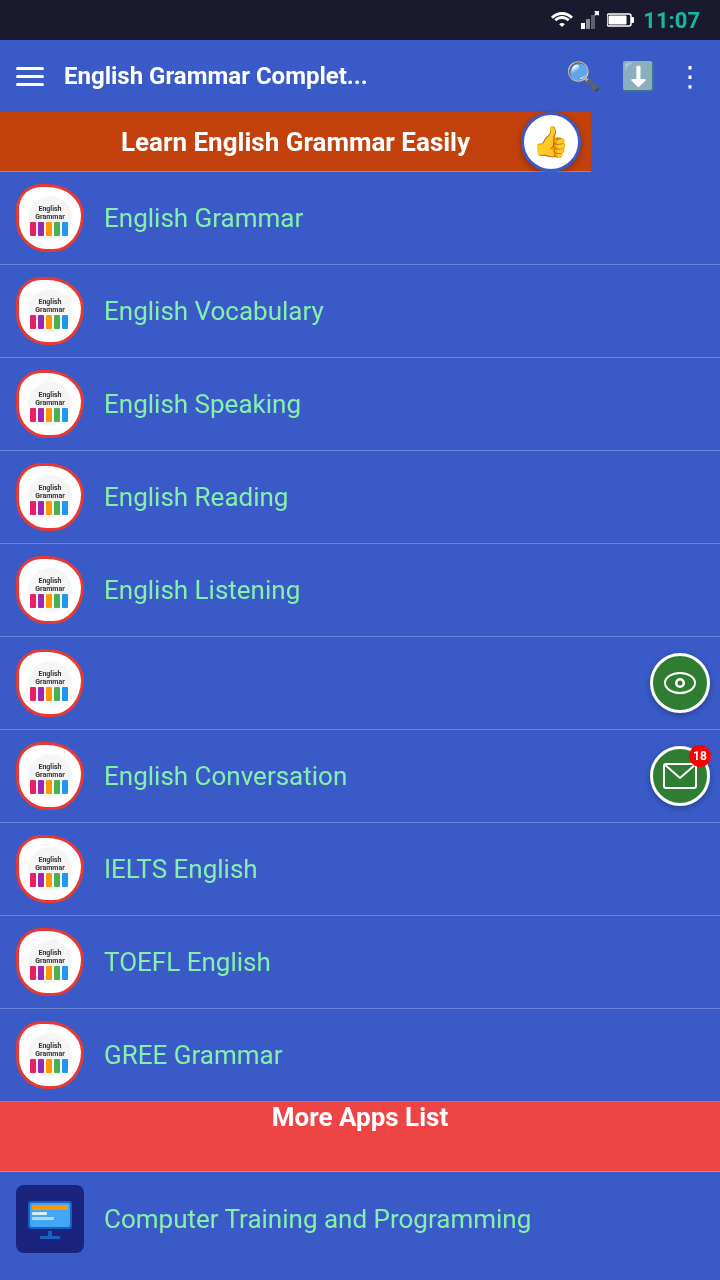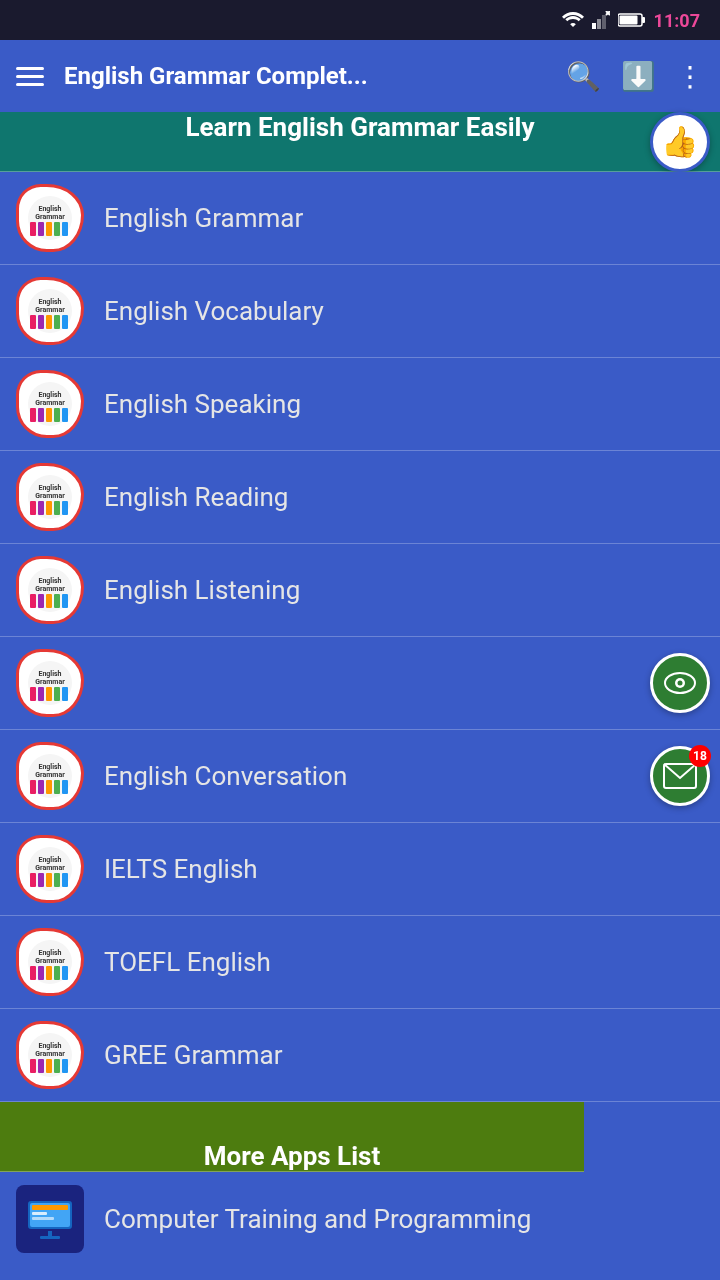--- a/index.html
+++ b/index.html
@@ -16,22 +16,22 @@
       width: 720px;
       height: 40px;
       background: #1a1a2e;
       display: flex;
       align-items: center;
       justify-content: flex-end;
       padding-right: 20px;
       gap: 12px;
     }
     .status-bar .time {
-      color: #ec4899;
-      font-size: 18px;
+      color: #14b8a6;
+      font-size: 22px;
       font-weight: bold;
     }
     .status-icons {
       display: flex;
       align-items: center;
       gap: 8px;
     }
     .status-icons svg {
       fill: white;
     }
@@ -56,24 +56,25 @@
       text-overflow: ellipsis;
     }
     .app-bar-icon {
       color: white;
       font-size: 28px;
       cursor: pointer;
     }
 
     
     .header-banner {
-      width: 720px;
+      width: 591px;
       height: 60px;
-      background: #0f766e;
-      display: flex;
+      background: #c2410c;
+      display: flex;
+      align-items: center;
       justify-content: center;
       position: relative;
       border-bottom: 1px solid rgba(255,255,255,0.3);
     }
     .header-banner-text {
       color: white;
       font-size: 26px;
       font-weight: bold;
     }
     .thumbs-up-btn {
@@ -127,21 +128,21 @@
       position: relative;
     }
     .icon-badge::before {
       content: '';
       position: absolute;
       inset: 0;
       border-radius: 50%;
     }
 
     .item-label {
-      color: #e5e5e5;
+      color: #86efac;
       font-size: 26px;
       font-weight: 400;
       text-align: center;
     }
 
     
     .float-eye {
       position: absolute;
       right: 10px;
       width: 60px;
@@ -184,25 +185,25 @@
       width: 22px;
       height: 22px;
       border-radius: 50%;
       display: flex;
       align-items: center;
       justify-content: center;
     }
 
     
     .more-apps-btn {
-      width: 584px;
+      width: 720px;
       height: 70px;
-      background: #4d7c0f;
-      display: flex;
-      align-items: flex-end;
+      background: #ef4444;
+      display: flex;
+      align-items: flex-start;
       justify-content: center;
       cursor: pointer;
       border-bottom: 1px solid rgba(255,255,255,0.3);
     }
     .more-apps-btn span {
       color: white;
       font-size: 26px;
       font-weight: bold;
     }
 

